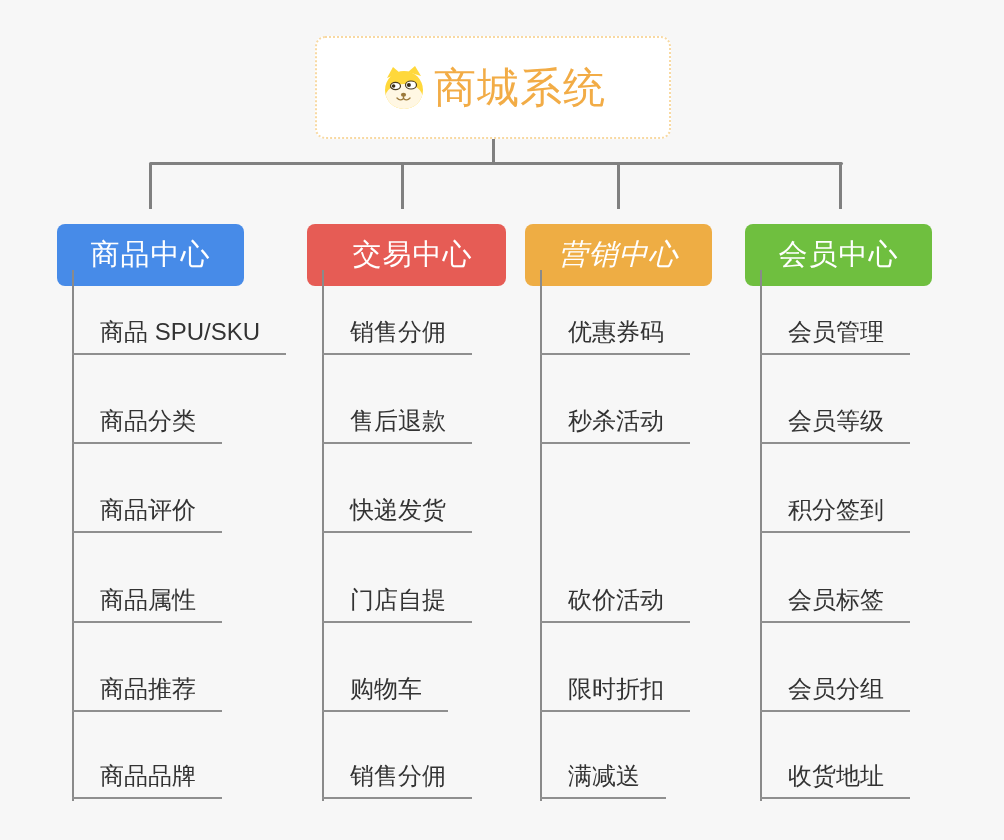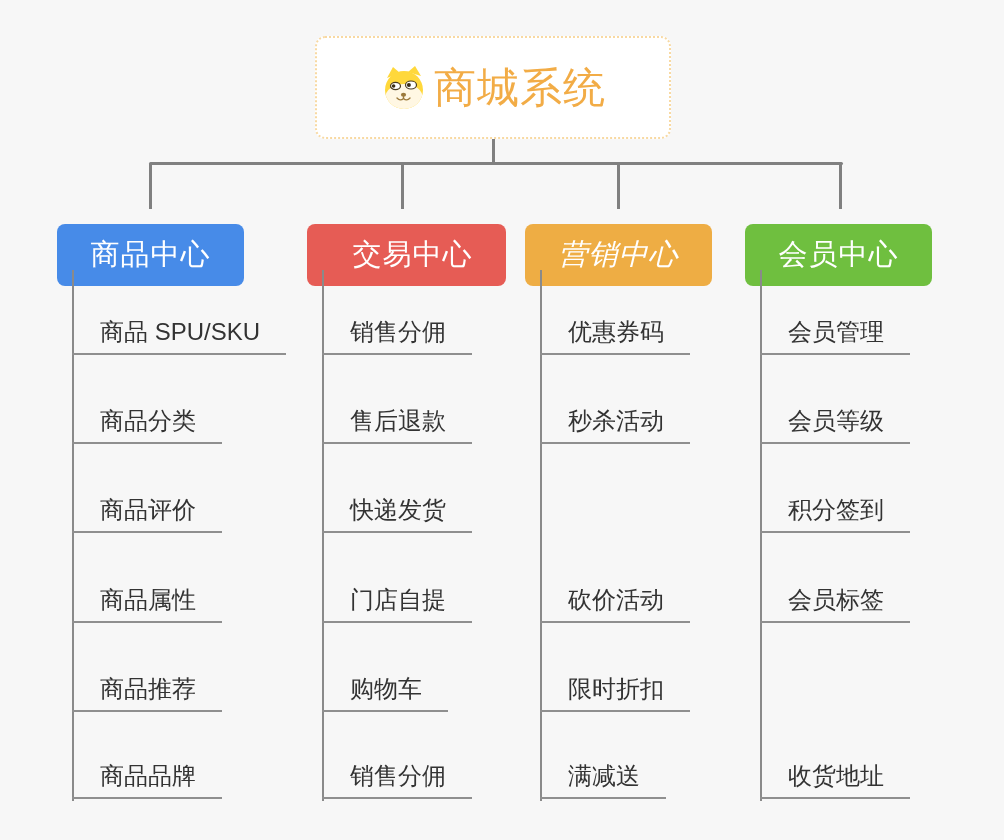--- a/index.html
+++ b/index.html
@@ -171,16 +171,17 @@
 
   <div class="col col-4">
     <div class="branch b-green">
       <span>会员中心</span>
     </div>
     <div class="trunk"></div>
     <div class="leaf r1">会员管理</div>
     <div class="leaf r2">会员等级</div>
     <div class="leaf r3">积分签到</div>
     <div class="leaf r4">会员标签</div>
+    <div class="leaf r5">会员分组</div>
     <div class="leaf r6">收货地址</div>
   </div>
 
 </div>
 
 </body></html>

